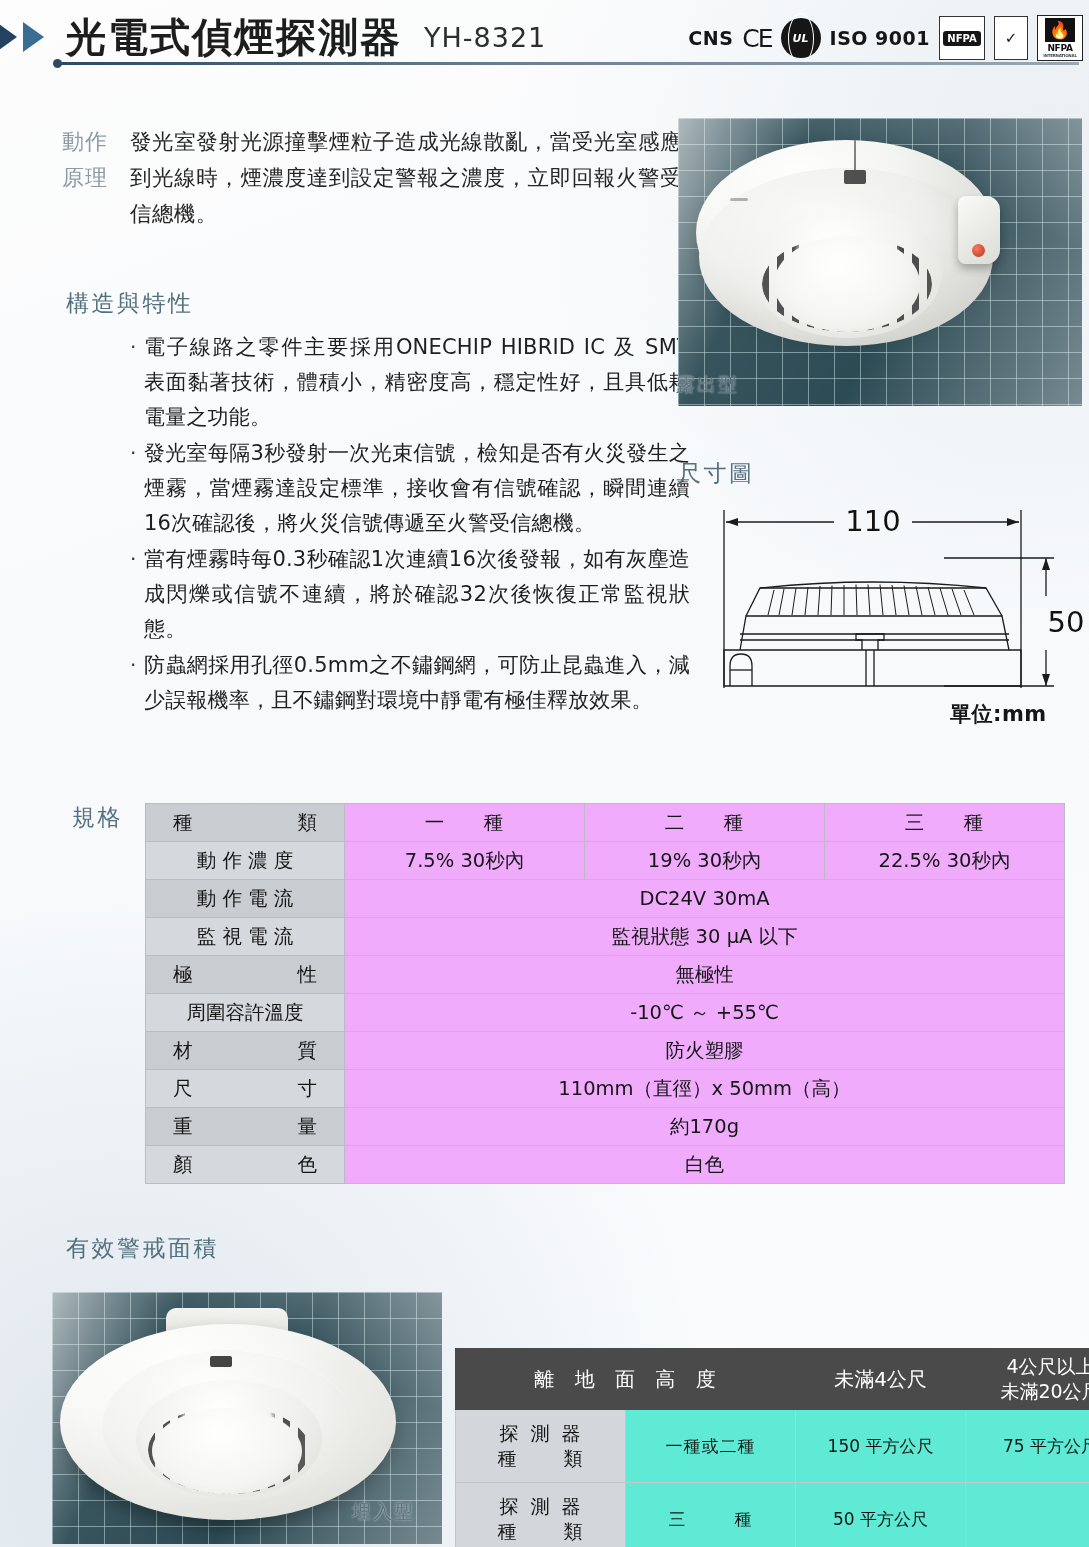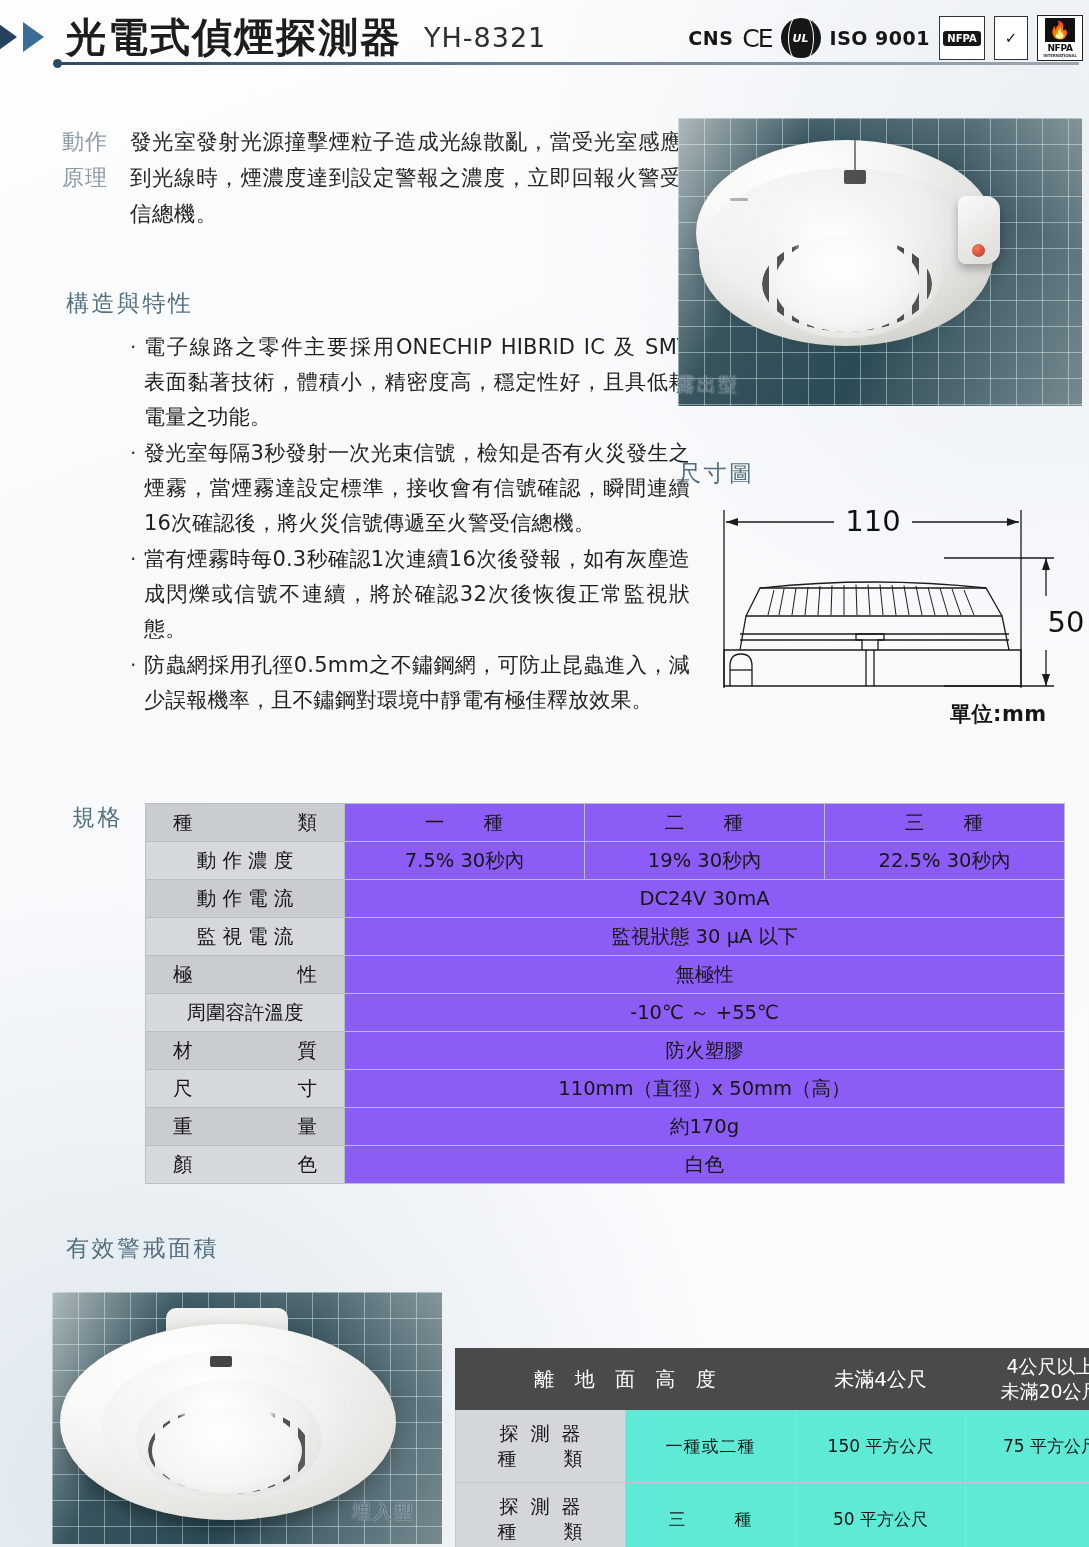--- a/index.html
+++ b/index.html
@@ -185,21 +185,21 @@
     position:absolute;left:145px;top:803px;width:920px;
     border-collapse:collapse;table-layout:fixed;
   }
   .spec-table td{
     border:1px solid #b9bec4;
     height:35px;
     font-size:19.5px;
     text-align:center;
     vertical-align:middle;
     color:#161616;
-    background:#8b5cf6;
+    background:#f0abfc;
   }
   .spec-table td.lbl{
     background:#c9ccd1;
     color:#151515;
     letter-spacing:0;
     width:196px;
   }
   .spec-table tr:nth-child(even) td.lbl{background:#d5d8dc;}
   .lbl-spread{
     display:flex;justify-content:space-between;padding:0 26px;

